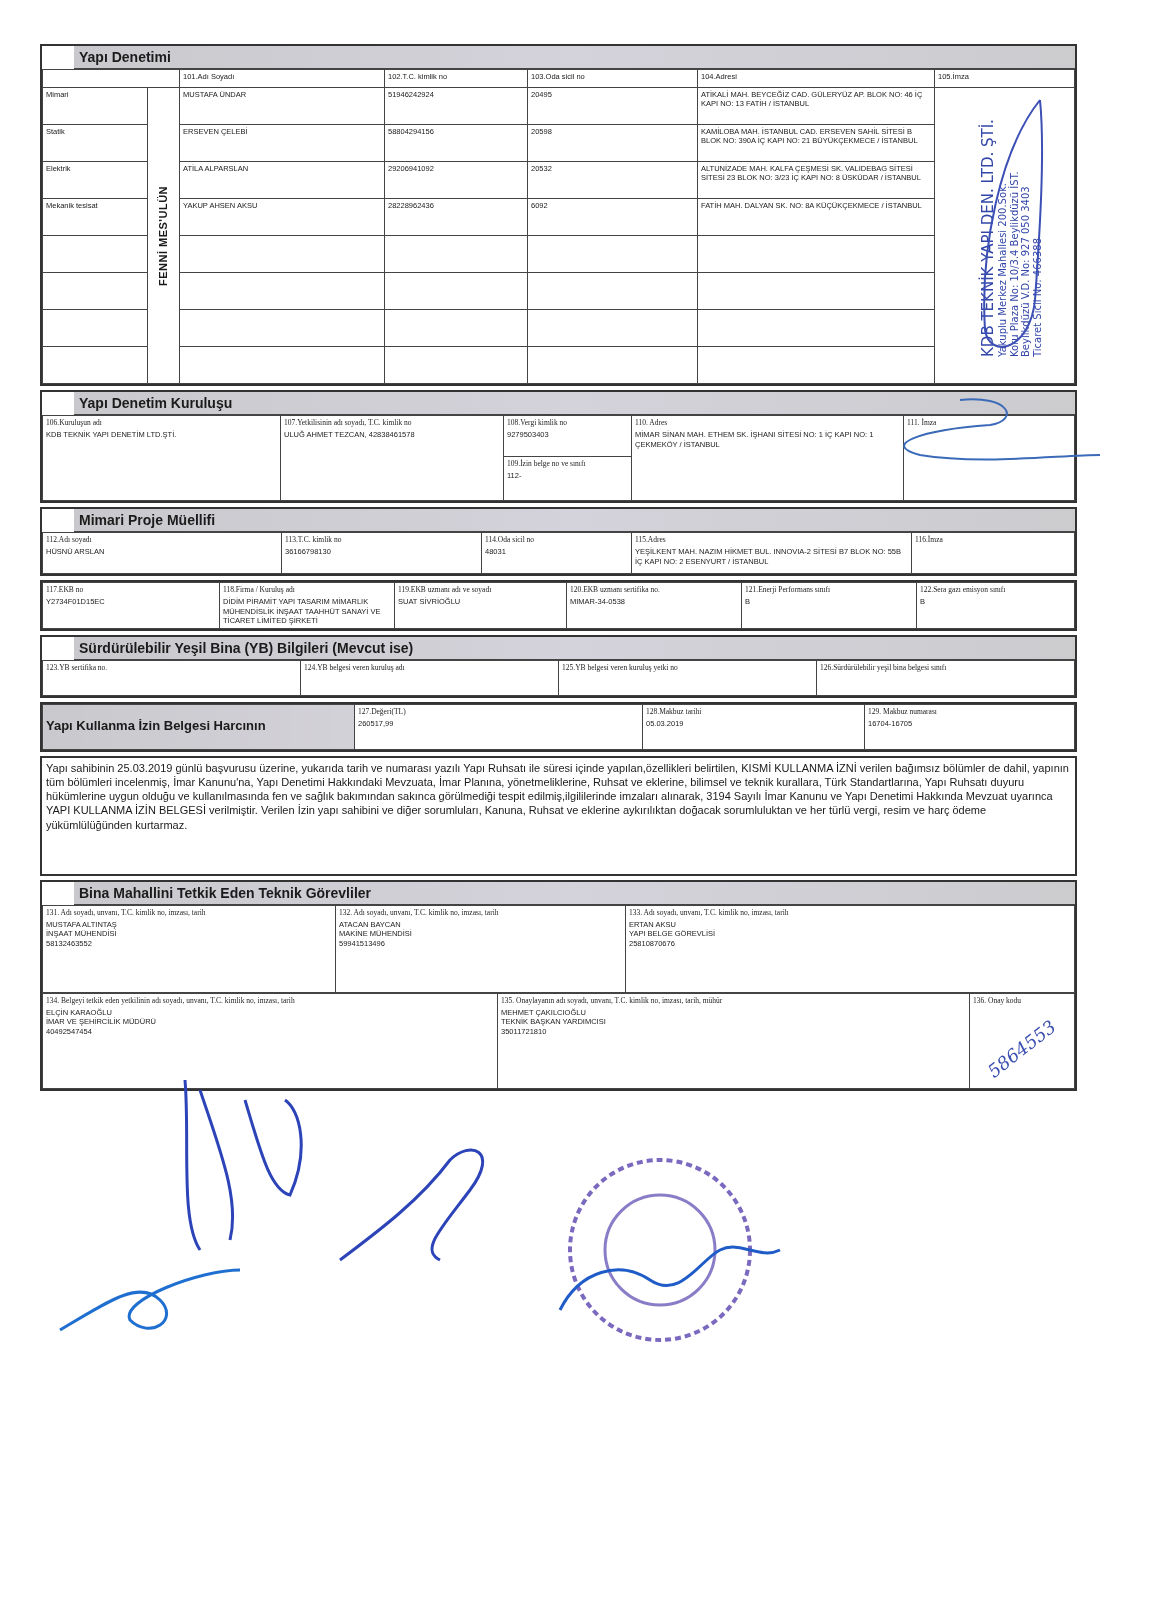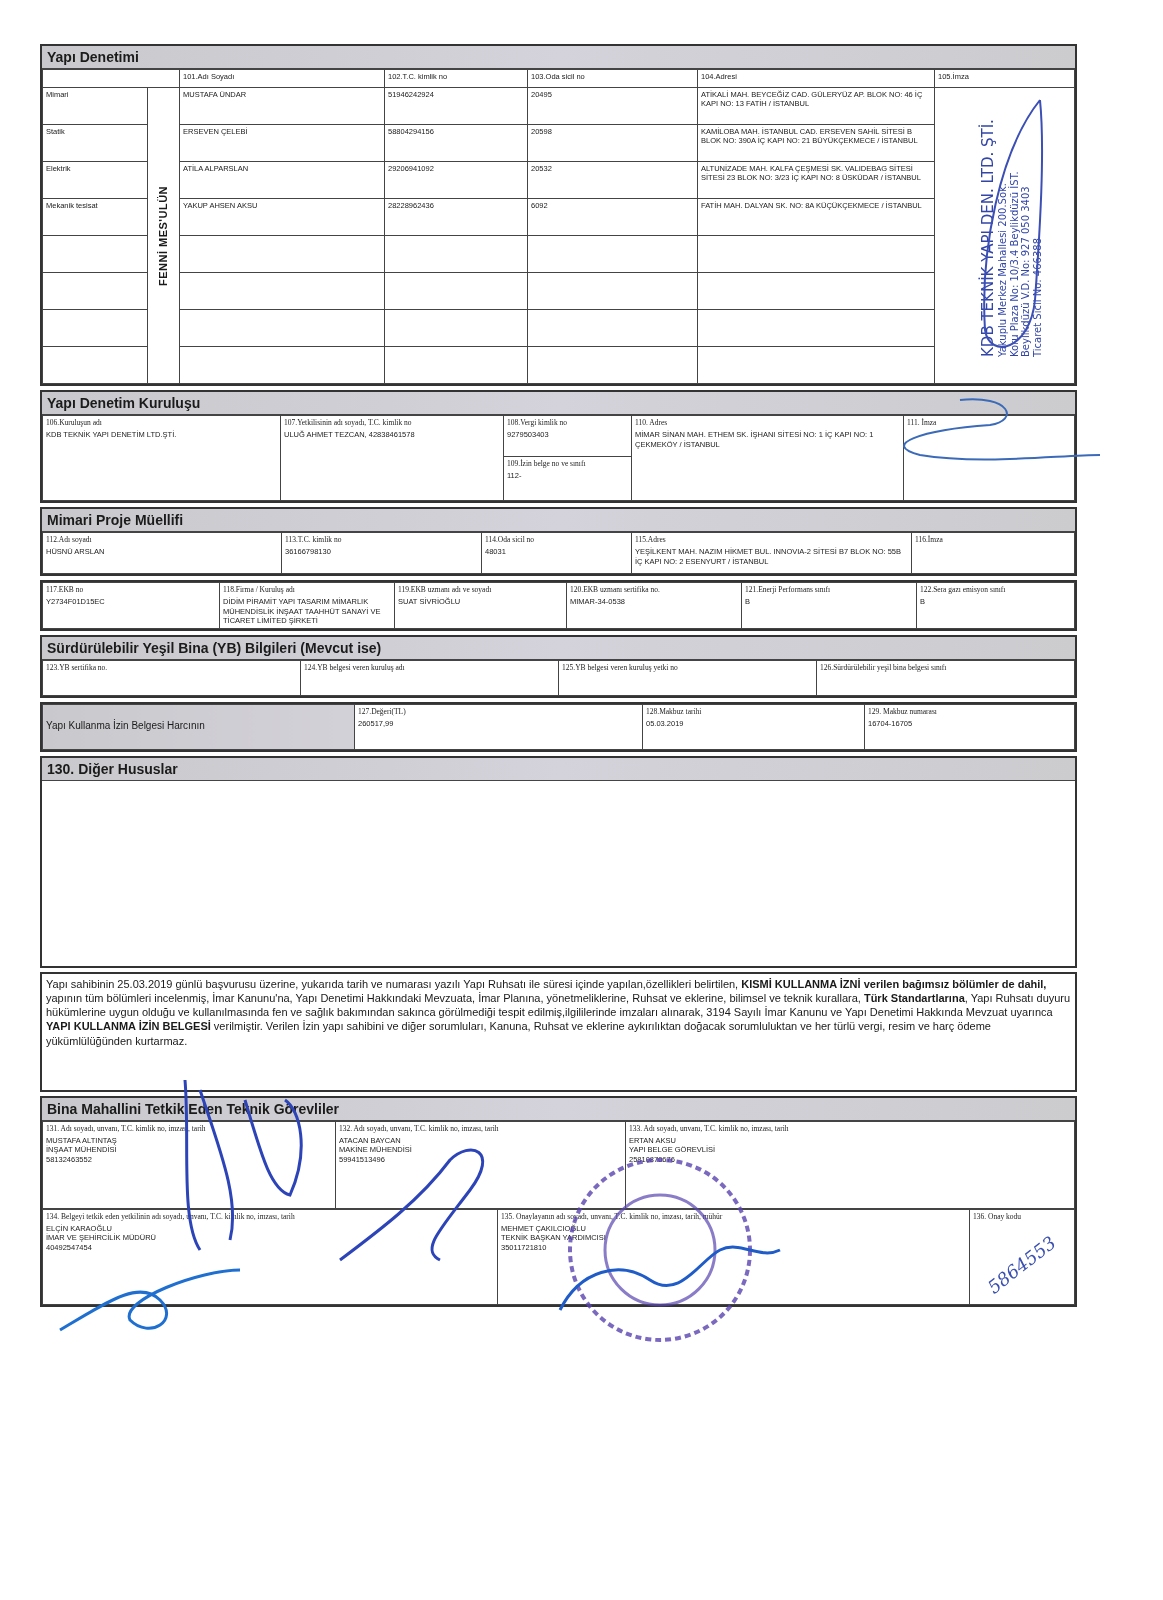--- a/index.html
+++ b/index.html
@@ -1,30 +1,30 @@
 <!DOCTYPE html>
 <html><head>
   <meta charset="utf-8">
   <style>
     html, body { margin: 0; padding: 0; background: #ffffff; }
     body { width: 1163px; height: 1600px; position: relative; overflow: hidden; font-family: "Liberation Sans", sans-serif; color: #1a1a1a; }
     .page { position: absolute; left: 40px; top: 44px; width: 1037px; }
     .sec { border: 2px solid #333; margin-bottom: 4px; background: #fff; }
-    .sec-title { background: linear-gradient(90deg, #c9c9cd 0%, #d4d2da 50%, #cccccf 100%); font-weight: bold; font-size: 14px; padding: 3px 5px; border-bottom: 1px solid #444; color: #1b1b1b; }
+    .sec-title { background: linear-gradient(90deg, #c9c9cd 0%, #d4d2da 50%, #cccccf 100%); font-weight: bold; font-size: 14px; padding: 3px 5px; border-bottom: 1px solid #444; color: #1b1b1b; margin-left: 32px; }
     table { border-collapse: collapse; width: 100%; table-layout: fixed; }
     td { border: 1px solid #444; vertical-align: top; font-size: 7.5px; padding: 2px 3px; line-height: 1.25; }
     .lbl { font-size: 7.5px; color: #222; display: block; margin-bottom: 3px; font-family: Liberation Serif, serif; }
     .val { font-size: 7.5px; color: #222; text-transform: none; }
     .vert-cell { position: relative; }
     .vert { position: absolute; left: 50%; top: 50%; transform: translate(-50%,-50%) rotate(-90deg); white-space: nowrap; font-weight: bold; font-size: 11px; letter-spacing: 0.5px; }
     .r1 td { height: 13px; }
     .rr td { height: 32px; }
-    .harc-title { font-weight: normal; font-size: 10px; background: linear-gradient(90deg, #c9c9cd, #d3d1d8); vertical-align: middle; }
+    .harc-title { font-weight: bold; font-size: 13px; background: linear-gradient(90deg, #c9c9cd, #d3d1d8); vertical-align: middle; }
     .decl { border: 2px solid #333; padding: 3px 4px; font-size: 11px; line-height: 1.3; height: 120px; box-sizing: border-box; margin-bottom: 4px; }
-    .decl b { font-weight: bold; }
+    .decl b { font-weight: normal; }
     .ink { position: absolute; pointer-events: none; }
   </style>
 </head>
 <body>
 
 <div class="page">
 
   <div class="sec">
     <div class="sec-title">Yapı Denetimi</div>
     <table>
@@ -218,24 +218,20 @@
           <tr>
         <td class="harc-title" style="height:40px">Yapı Kullanma İzin Belgesi Harcının</td>
         <td><span class="lbl">127.Değeri(TL)</span><span class="val">260517,99</span></td>
         <td><span class="lbl">128.Makbuz tarihi</span><span class="val">05.03.2019</span></td>
         <td><span class="lbl">129. Makbuz numarası</span><span class="val">16704-16705</span></td>
       </tr>
     </tbody>
       </table>
   </div>
 
-  <div class="sec">
-    <div class="sec-title">130. Diğer Hususlar</div>
-    <div style="height:185px"></div>
-  </div>
 
   <div class="decl"><span>Yapı sahibinin 25.03.2019 günlü başvurusu üzerine, yukarıda tarih ve numarası yazılı Yapı Ruhsatı ile süresi içinde yapılan,özellikleri belirtilen, </span><b>KISMİ KULLANMA İZNİ verilen bağımsız bölümler de dahil,</b><span> yapının tüm bölümleri incelenmiş, İmar Kanunu'na, Yapı Denetimi Hakkındaki Mevzuata, İmar Planına, yönetmeliklerine, Ruhsat ve eklerine, bilimsel ve teknik kurallara, </span><b>Türk Standartlarına</b><span>, Yapı Ruhsatı duyuru hükümlerine uygun olduğu ve kullanılmasında fen ve sağlık bakımından sakınca görülmediği tespit edilmiş,ilgililerinde imzaları alınarak, 3194 Sayılı İmar Kanunu ve Yapı Denetimi Hakkında Mevzuat uyarınca </span><b>YAPI KULLANMA İZİN BELGESİ</b><span> verilmiştir. Verilen İzin yapı sahibini ve diğer sorumluları, Kanuna, Ruhsat ve eklerine aykırılıktan doğacak sorumluluktan ve her türlü vergi, resim ve harç ödeme yükümlülüğünden kurtarmaz.</span></div>
 
   <div class="sec" style="margin-bottom:0">
     <div class="sec-title">Bina Mahallini Tetkik Eden Teknik Görevliler</div>
     <table>
       <colgroup>
           <col style="width:293px">
           <col style="width:290px">
           <col>

